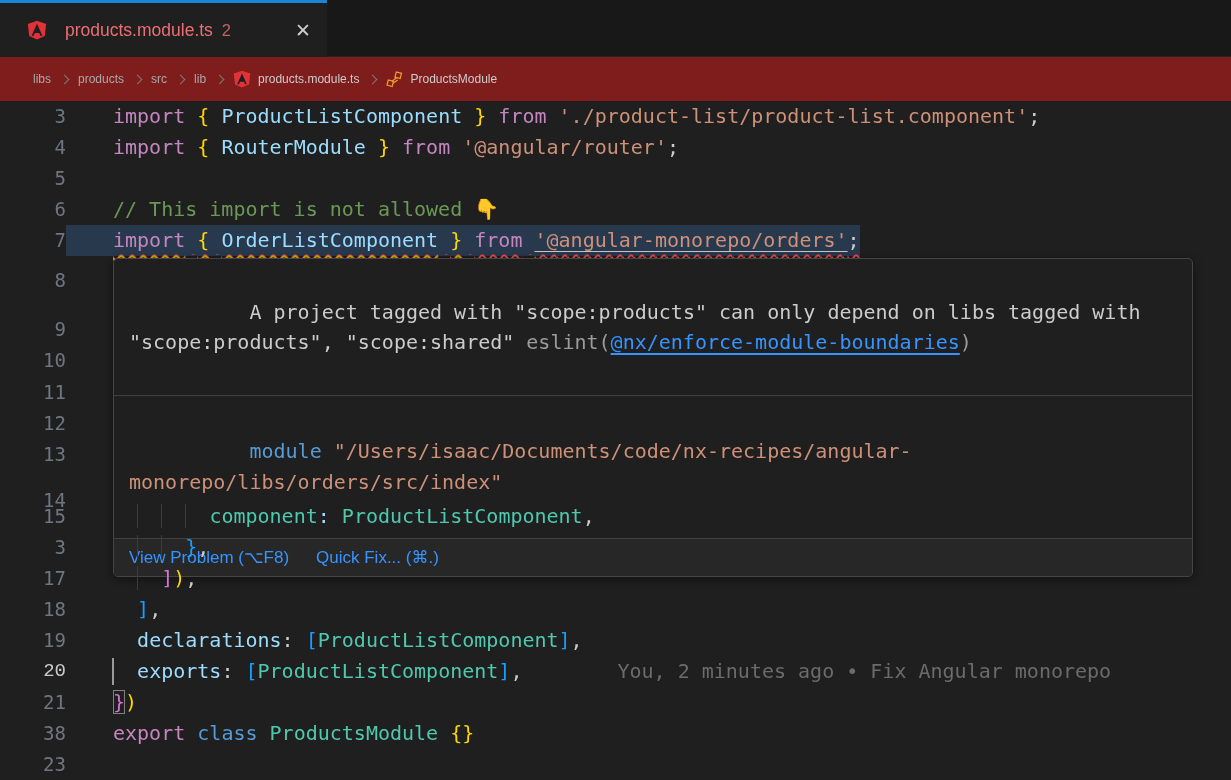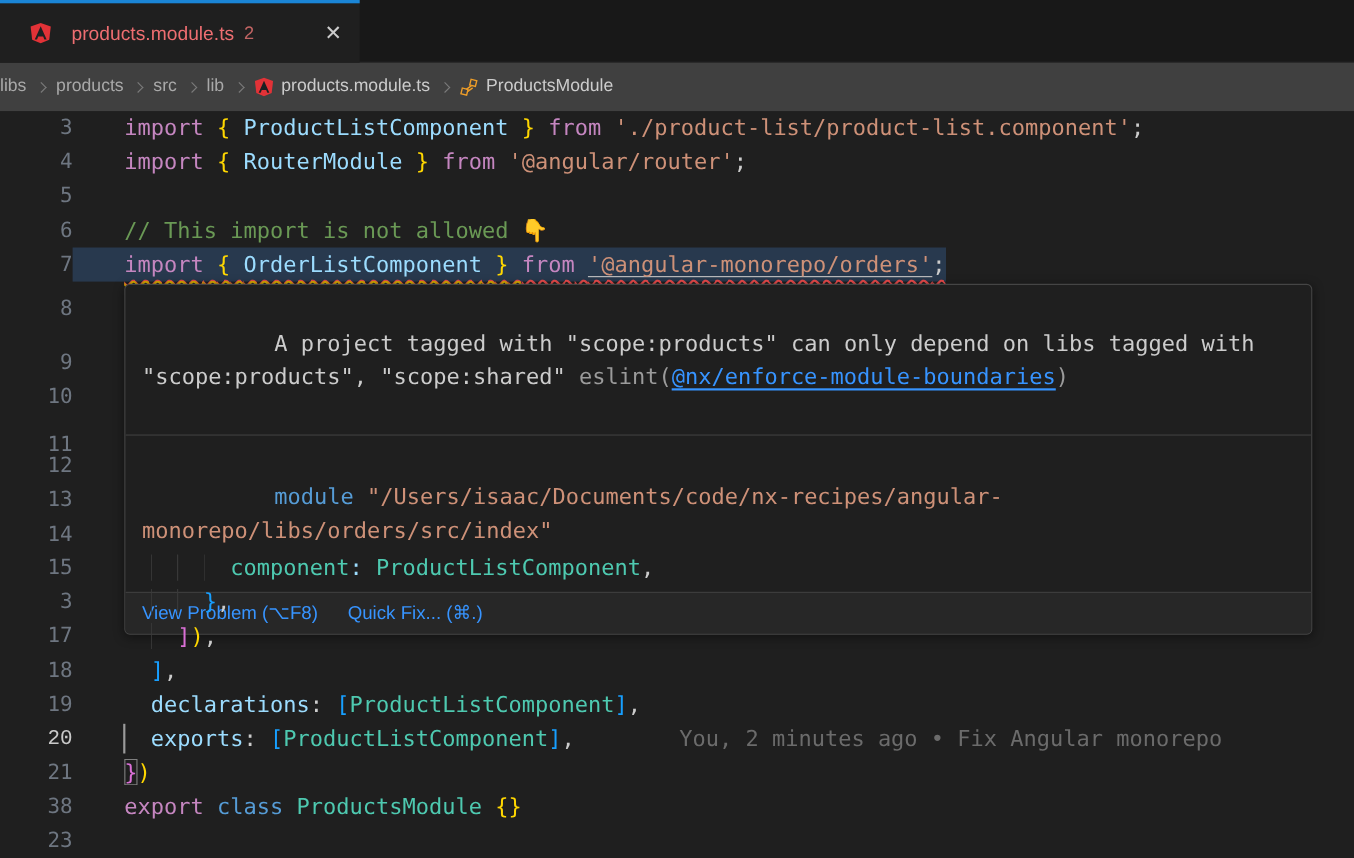--- a/index.html
+++ b/index.html
@@ -14,22 +14,22 @@
   .tab {
     width:327px; height:57px; background:#1f1f1f; margin-bottom:-1px;
     border-top:3px solid #1a85d6;
     display:flex; align-items:center; padding:0 16px 0 27px;
   }
   .tab-title { margin-left:11px; font-size:17.5px; color:#ee6e71; white-space:nowrap; }
   .tab-badge { margin-left:9px; font-size:16.5px; color:#c06463; }
   .tab-close { margin-left:auto; font-size:19px; color:#cccccc; cursor:pointer; line-height:1; }
   
   .breadcrumbs {
-    height:44px; background:#404040; display:flex; align-items:center;
-    font-size:16px; color:#a9a9a9;
+    height:44px; background:#7f1d1d; display:flex; align-items:center;
+    padding-left:33px; font-size:12px; color:#a9a9a9;
   }
   .bc { white-space:nowrap; cursor:pointer; }
   .bc-file, .bc-sym { color:#cccccc; }
   .bc-sep {
     width:7px; height:7px; flex:none;
     border-right:1.5px solid #7b7b7b; border-top:1.5px solid #7b7b7b;
     transform:rotate(45deg); margin:0 10px;
   }
   .bc-ico { display:flex; margin-right:7px; }
   
@@ -58,21 +58,21 @@
   .tk-blame{ color:#6b6b6b; margin-left:95px; }
   .tk-emoji{ font-family:"DejaVu Sans", sans-serif; }
   .tk-sq-y { text-decoration:underline wavy #d7a900; text-decoration-thickness:2px; text-underline-offset:8px; }
   .err-line {
     background:#28394e;
     text-decoration:underline wavy #e84a4a; text-decoration-thickness:2px; text-underline-offset:7px;
   }
   
   .popup-zone { position:relative; height:245px; }
   .hg { position:absolute; left:0; width:66px; text-align:right; color:#6e7681; font-size:19px; line-height:31px; }
-  .hg0{top:9px;} .hg1{top:58px;} .hg2{top:89px;} .hg3{top:133px;text-align:right;} .hg4{top:152px;} .hg5{top:183px;} .hg6{top:215px;padding-left:18px;}
+  .hg0{top:9px;} .hg1{top:58px;} .hg2{top:89px;} .hg3{top:121px;text-align:right;} .hg4{top:152px;} .hg5{top:183px;} .hg6{top:229px;padding-left:18px;}
   .hover {
     position:absolute; left:113px; top:2px; width:1080px;
     background:#1f1f1f; border:1px solid #454545; border-radius:5px;
     box-shadow:0 2px 10px rgba(0,0,0,.45);
     font-size:20px; line-height:30px; color:#cccccc; overflow:hidden;
   }
   .hs { padding:8px 15px; white-space:pre-wrap; }
   .hs + .hs { border-top:1px solid #404040; }
   .hs3 { padding:9px 15px; line-height:31px; }
   .hs4 {

